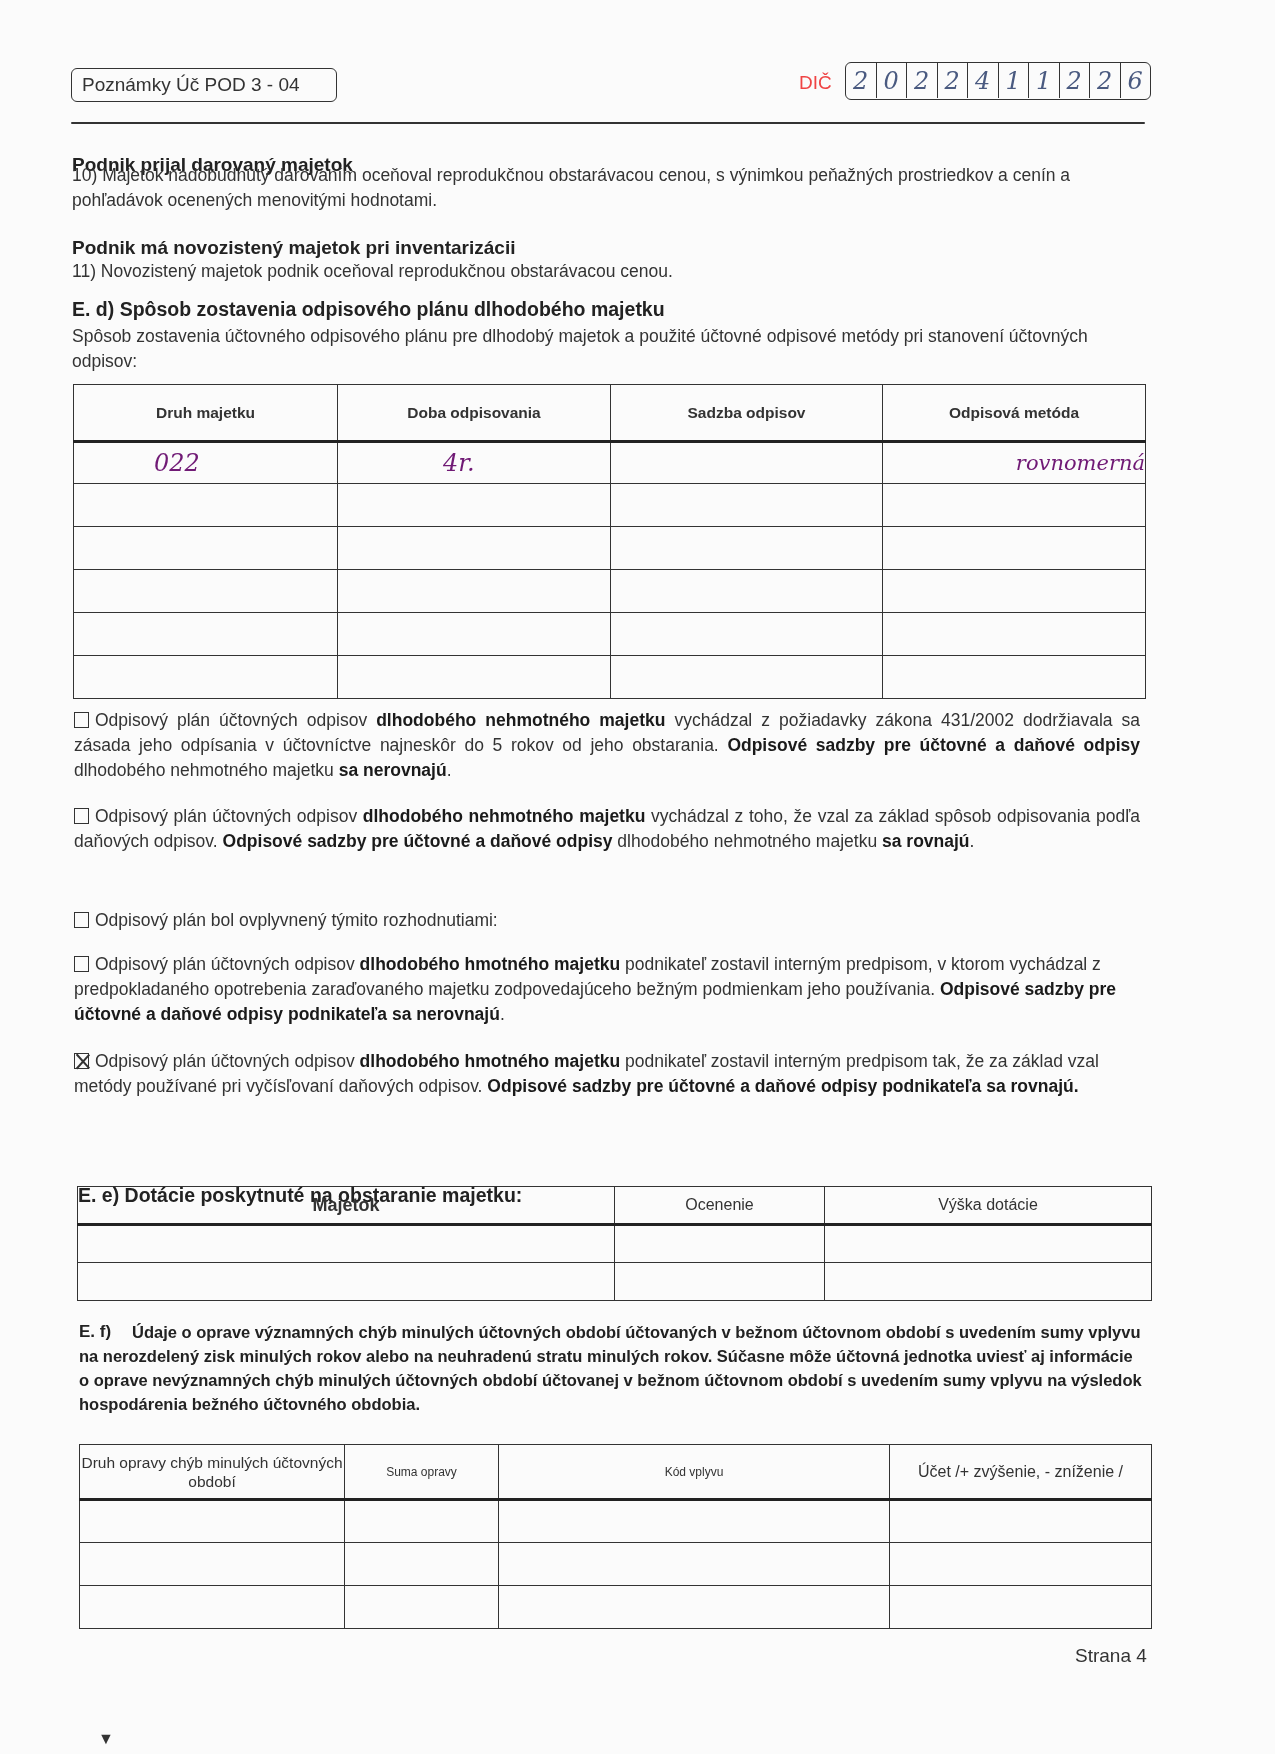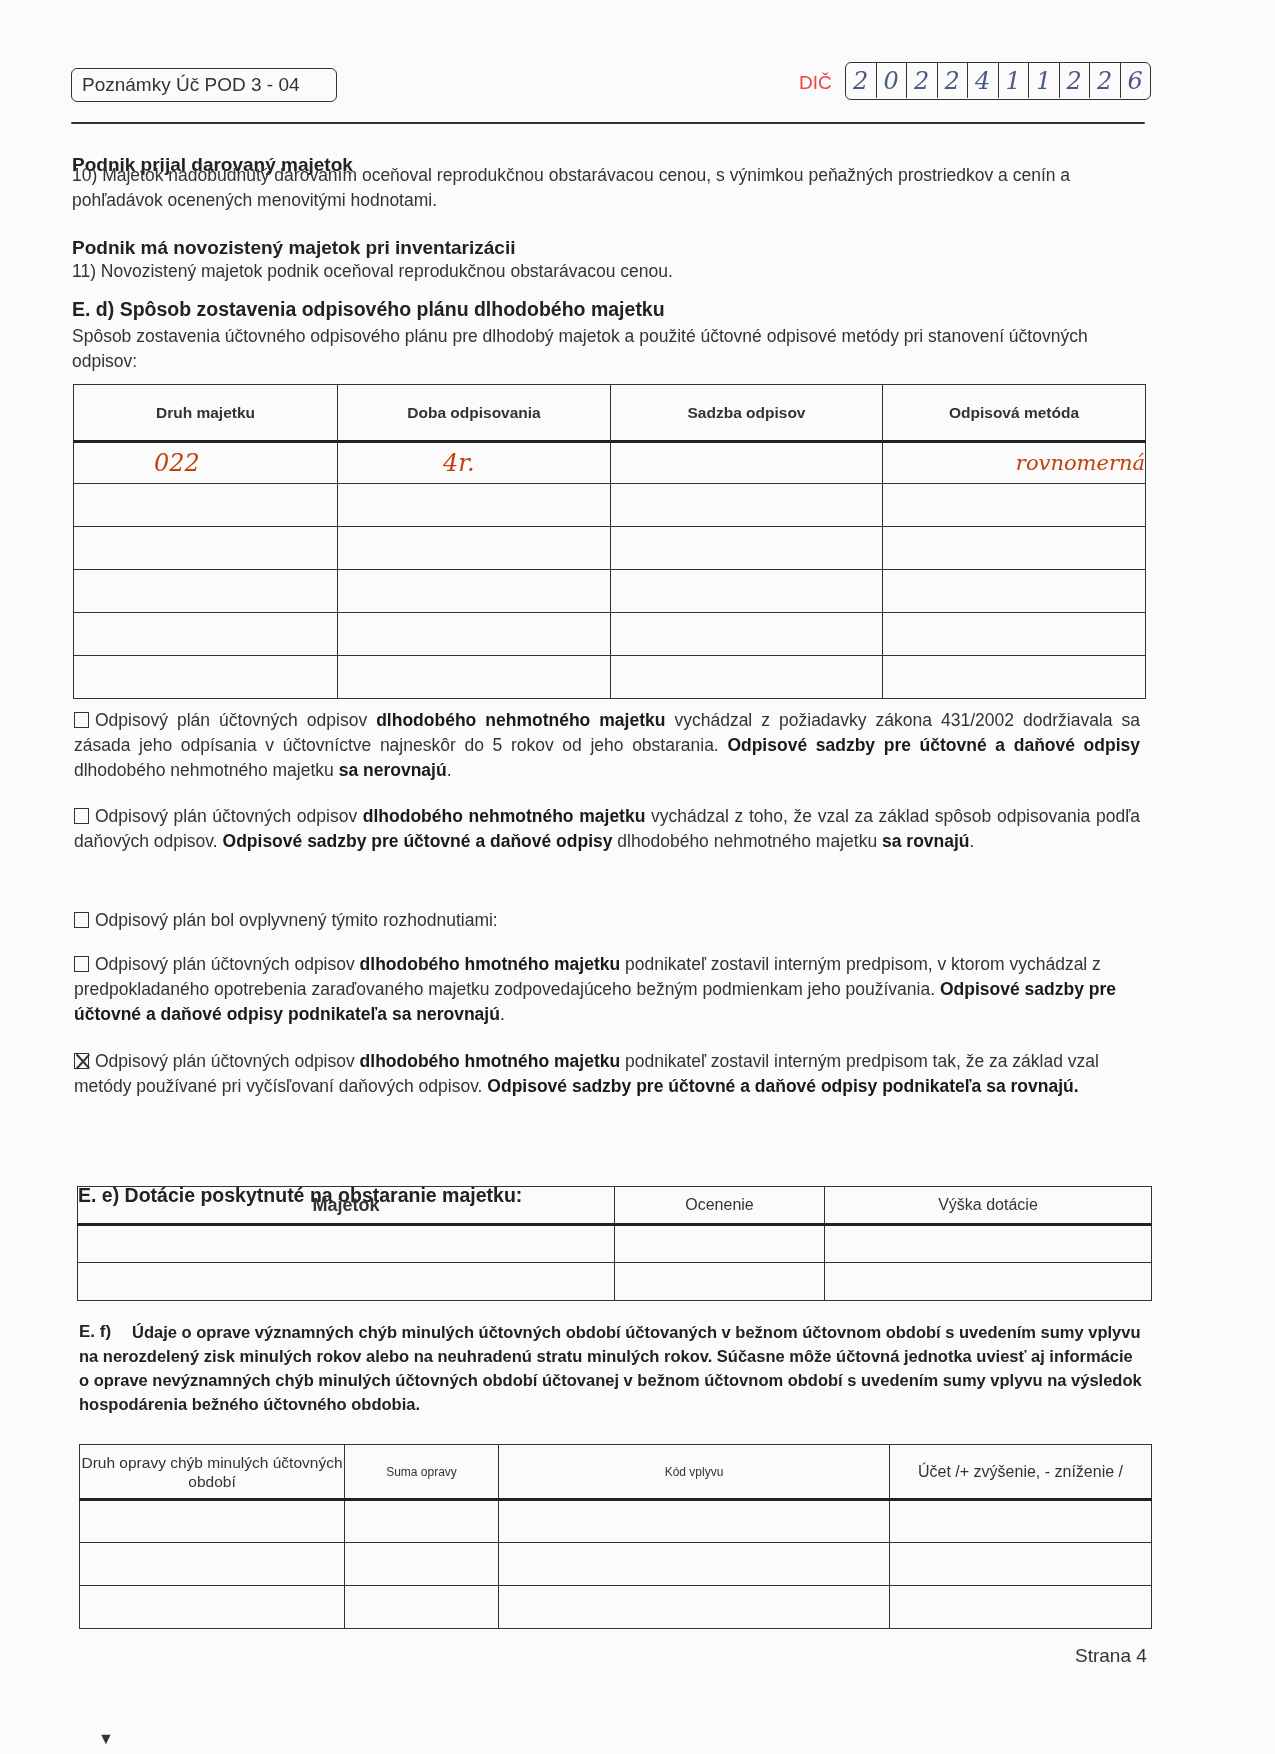--- a/index.html
+++ b/index.html
@@ -33,21 +33,21 @@
   .para b { color: #1a1a1a; }
   table.grid { border-collapse: collapse; position: absolute; table-layout: fixed; }
   table.grid td, table.grid th {
     border: 1px solid #333; padding: 0; text-align: center; vertical-align: middle;
   }
   table.grid th { font-weight: bold; font-size: 15.5px; color: #333; }
   table.grid thead tr { border-bottom: 3px solid #222; }
   table.grid thead th { border-bottom: 3px solid #222; }
   .hand {
     font-family: "DejaVu Serif", serif; font-style: italic;
-    font-size: 24px; color: #c2410c;
+    font-size: 24px; color: #701a75;
   }
   .chk {
     display: inline-block; width: 15px; height: 16px; border: 1.5px solid #333;
     vertical-align: -2px; margin-right: 6px; box-sizing: border-box; position: relative;
   }
   .chk.on::before, .chk.on::after {
     content: ""; position: absolute; left: 50%; top: -2px; width: 1.5px; height: 19px;
     background: #333;
   }
   .chk.on::before { transform: rotate(42deg); }

